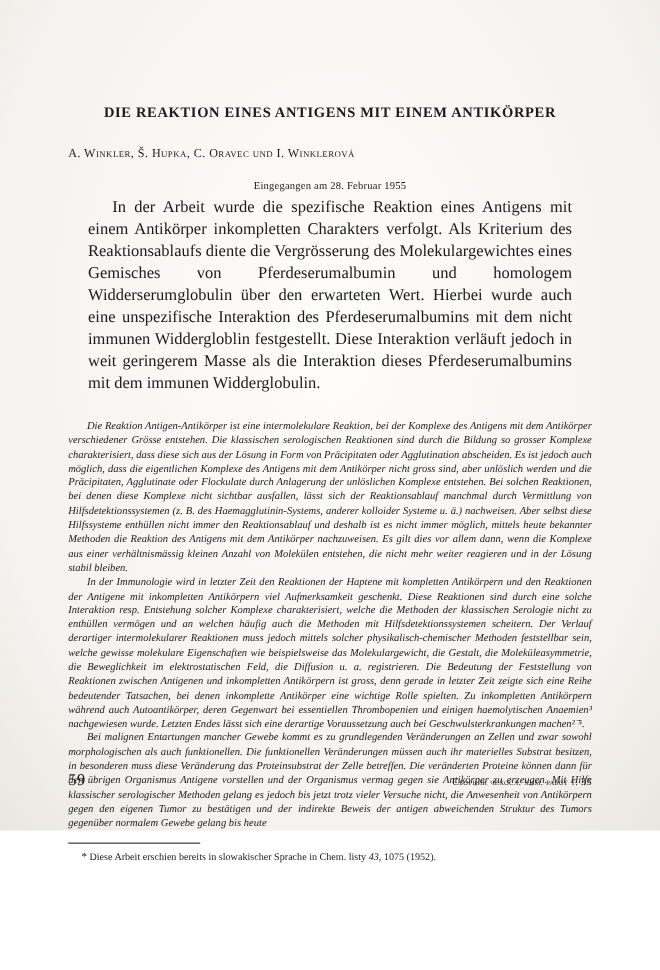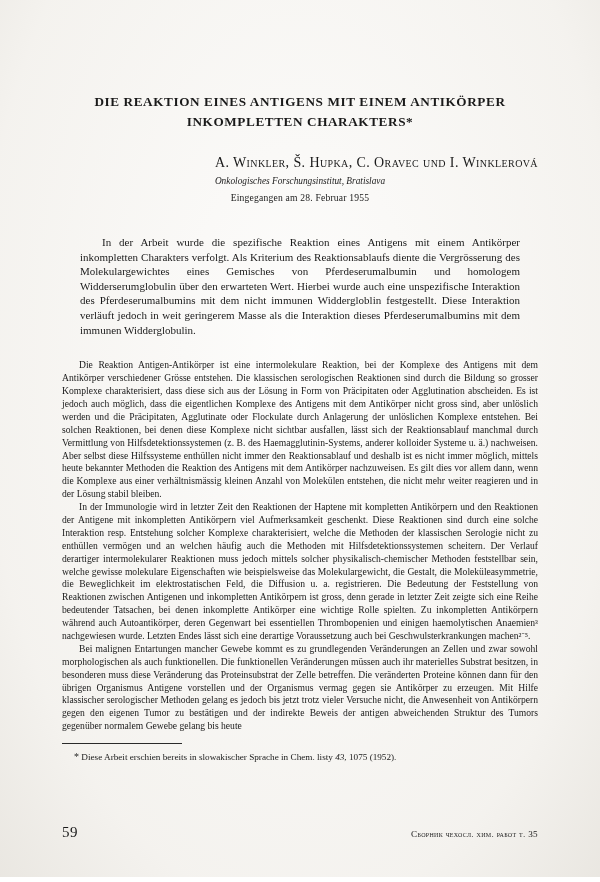--- a/index.html
+++ b/index.html
@@ -10,21 +10,21 @@
   body {
     width: 600px;
     height: 882px;
     font-family: "Liberation Serif", serif;
     color: #1a1a1a;
     overflow: hidden;
   }
   .page {
     position: relative;
     width: 600px;
-    height: 877px;
+    height: 755px;
     box-sizing: border-box;
     padding: 92px 62px 0 62px;
     background: #fbfaf8;
   }
   
   .page::before {
     content: "";
     position: absolute;
     inset: 0;
     background: radial-gradient(ellipse at 50% 40%, rgba(255,255,255,0.55), rgba(236,233,227,0.45) 75%, rgba(222,218,210,0.6) 100%);
@@ -42,63 +42,64 @@
     line-height: 1.55;
     font-weight: 700;
     font-variant: small-caps;
     text-transform: uppercase;
     margin: 0 0 2px 0;
   }
   .title .line2 {
     display: block;
   }
   .authors {
-    text-align: right;
-    font-size: 14px;
+    text-align: left;
+    font-size: 11px;
     font-variant: small-caps;
     letter-spacing: 0.4px;
     margin-top: 22px;
   }
   .affiliation {
     text-align: center;
     font-size: 9.3px;
     font-style: italic;
     margin-top: 5px;
   }
   .received {
     text-align: center;
     font-size: 9.6px;
-    margin-top: 6px;
+    margin-top: 18px;
     letter-spacing: 0.2px;
   }
 
   .abstract {
-    margin-top: 32px;
+    margin-top: 5px;
     padding: 0 18px 0 18px;
-    font-size: 11px;
+    font-size: 15px;
     line-height: 1.33;
     text-align: justify;
     text-justify: inter-word;
   }
   .abstract p {
     margin: 0;
     text-indent: 22px;
   }
 
   .body {
     margin-top: 22px;
     font-size: 9.6px;
     line-height: 1.345;
     text-align: justify;
     text-justify: inter-word;
     hyphens: auto;
   }
   .body p {
     margin: 0;
     text-indent: 17px;
+    font-style: italic;
   }
 
   .footnote-rule {
     width: 120px;
     height: 1px;
     background: #2a2a2a;
     margin: 10px 0 6px 0;
   }
   .footnote {
     font-size: 9.2px;
@@ -133,26 +134,24 @@
   }
 </style>
 </head>
 <body>
 
 <div class="page">
   <div class="content">
 
     <h1 class="title">
       <span>Die Reaktion eines Antigens mit einem Antikörper</span>
-      <span class="line2">inkompletten Charakters*</span>
     </h1>
 
     <div class="authors">A. Winkler, Š. Hupka, C. Oravec und I. Winklerová</div>
 
-    <div class="affiliation">Onkologisches Forschungsinstitut, Bratislava</div>
 
     <div class="received">Eingegangen am 28. Februar 1955</div>
 
     <div class="abstract">
       <p>In der Arbeit wurde die spezifische Reaktion eines Antigens mit einem Antikörper inkompletten Charakters verfolgt. Als Kriterium des Reaktionsablaufs diente die Vergrösserung des Molekulargewichtes eines Gemisches von Pferdeserumalbumin und homologem Widderserumglobulin über den erwarteten Wert. Hierbei wurde auch eine unspezifische Interaktion des Pferdeserumalbumins mit dem nicht immunen Widdergloblin festgestellt. Diese Interaktion verläuft jedoch in weit geringerem Masse als die Interaktion dieses Pferdeserumalbumins mit dem immunen Widderglobulin.</p>
     </div>
 
     <div class="body">
       <p>Die Reaktion Antigen-Antikörper ist eine intermolekulare Reaktion, bei der Komplexe des Antigens mit dem Antikörper verschiedener Grösse entstehen. Die klassischen serologischen Reaktionen sind durch die Bildung so grosser Komplexe charakterisiert, dass diese sich aus der Lösung in Form von Präcipitaten oder Agglutination abscheiden. Es ist jedoch auch möglich, dass die eigentlichen Komplexe des Antigens mit dem Antikörper nicht gross sind, aber unlöslich werden und die Präcipitaten, Agglutinate oder Flockulate durch Anlagerung der unlöslichen Komplexe entstehen. Bei solchen Reaktionen, bei denen diese Komplexe nicht sichtbar ausfallen, lässt sich der Reaktionsablauf manchmal durch Vermittlung von Hilfsdetektionssystemen (z. B. des Haemagglutinin-Systems, anderer kolloider Systeme u. ä.) nachweisen. Aber selbst diese Hilfssysteme enthüllen nicht immer den Reaktionsablauf und deshalb ist es nicht immer möglich, mittels heute bekannter Methoden die Reaktion des Antigens mit dem Antikörper nachzuweisen. Es gilt dies vor allem dann, wenn die Komplexe aus einer verhältnismässig kleinen Anzahl von Molekülen entstehen, die nicht mehr weiter reagieren und in der Lösung stabil bleiben.</p>
       <p>In der Immunologie wird in letzter Zeit den Reaktionen der Haptene mit kompletten Antikörpern und den Reaktionen der Antigene mit inkompletten Antikörpern viel Aufmerksamkeit geschenkt. Diese Reaktionen sind durch eine solche Interaktion resp. Entstehung solcher Komplexe charakterisiert, welche die Methoden der klassischen Serologie nicht zu enthüllen vermögen und an welchen häufig auch die Methoden mit Hilfsdetektionssystemen scheitern. Der Verlauf derartiger intermolekularer Reaktionen muss jedoch mittels solcher physikalisch-chemischer Methoden feststellbar sein, welche gewisse molekulare Eigenschaften wie beispielsweise das Molekulargewicht, die Gestalt, die Moleküleasymmetrie, die Beweglichkeit im elektrostatischen Feld, die Diffusion u. a. registrieren. Die Bedeutung der Feststellung von Reaktionen zwischen Antigenen und inkompletten Antikörpern ist gross, denn gerade in letzter Zeit zeigte sich eine Reihe bedeutender Tatsachen, bei denen inkomplette Antikörper eine wichtige Rolle spielten. Zu inkompletten Antikörpern während auch Autoantikörper, deren Gegenwart bei essentiellen Thrombopenien und einigen haemolytischen Anaemien³ nachgewiesen wurde. Letzten Endes lässt sich eine derartige Voraussetzung auch bei Geschwulsterkrankungen machen²⁻⁵.</p>

